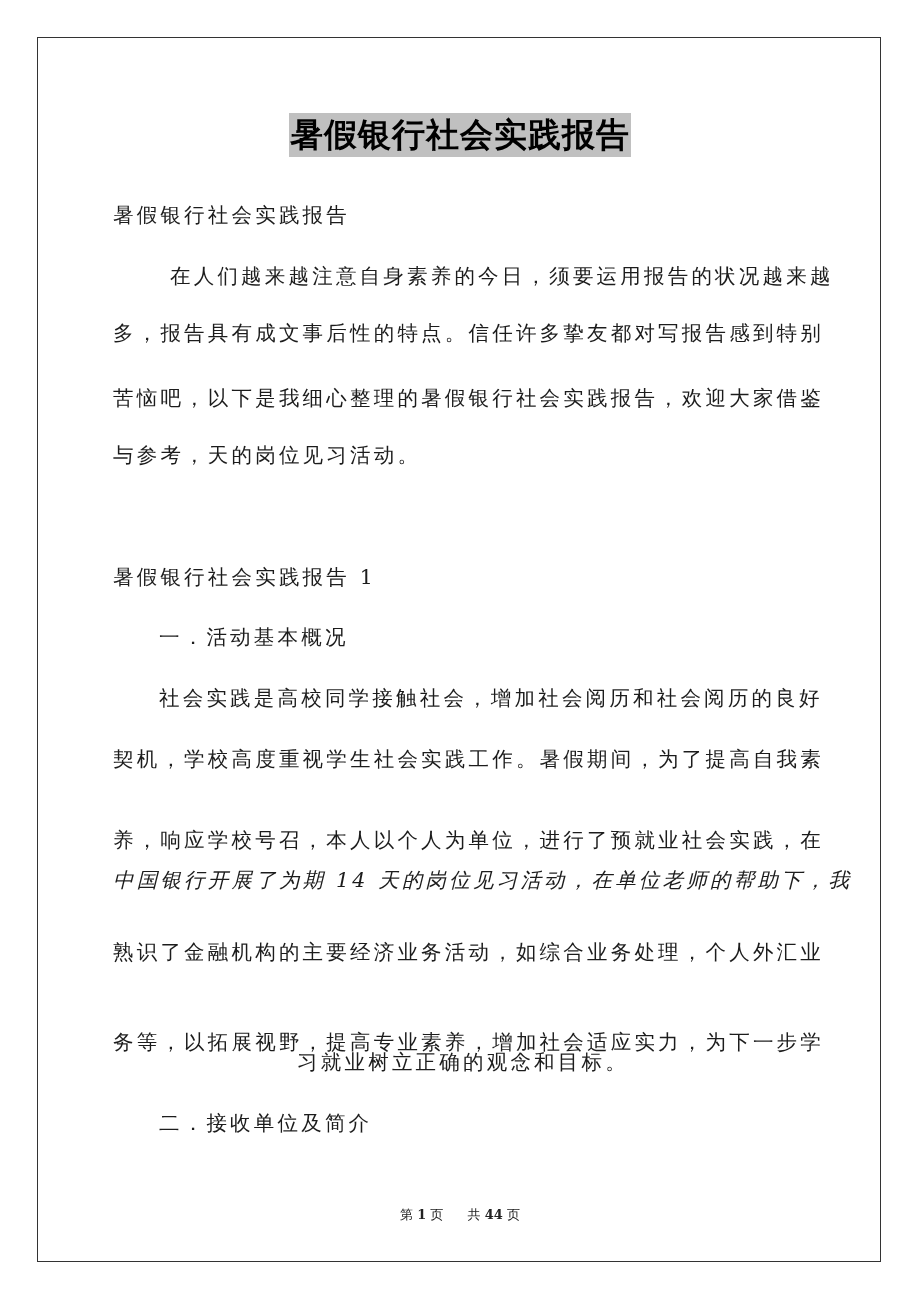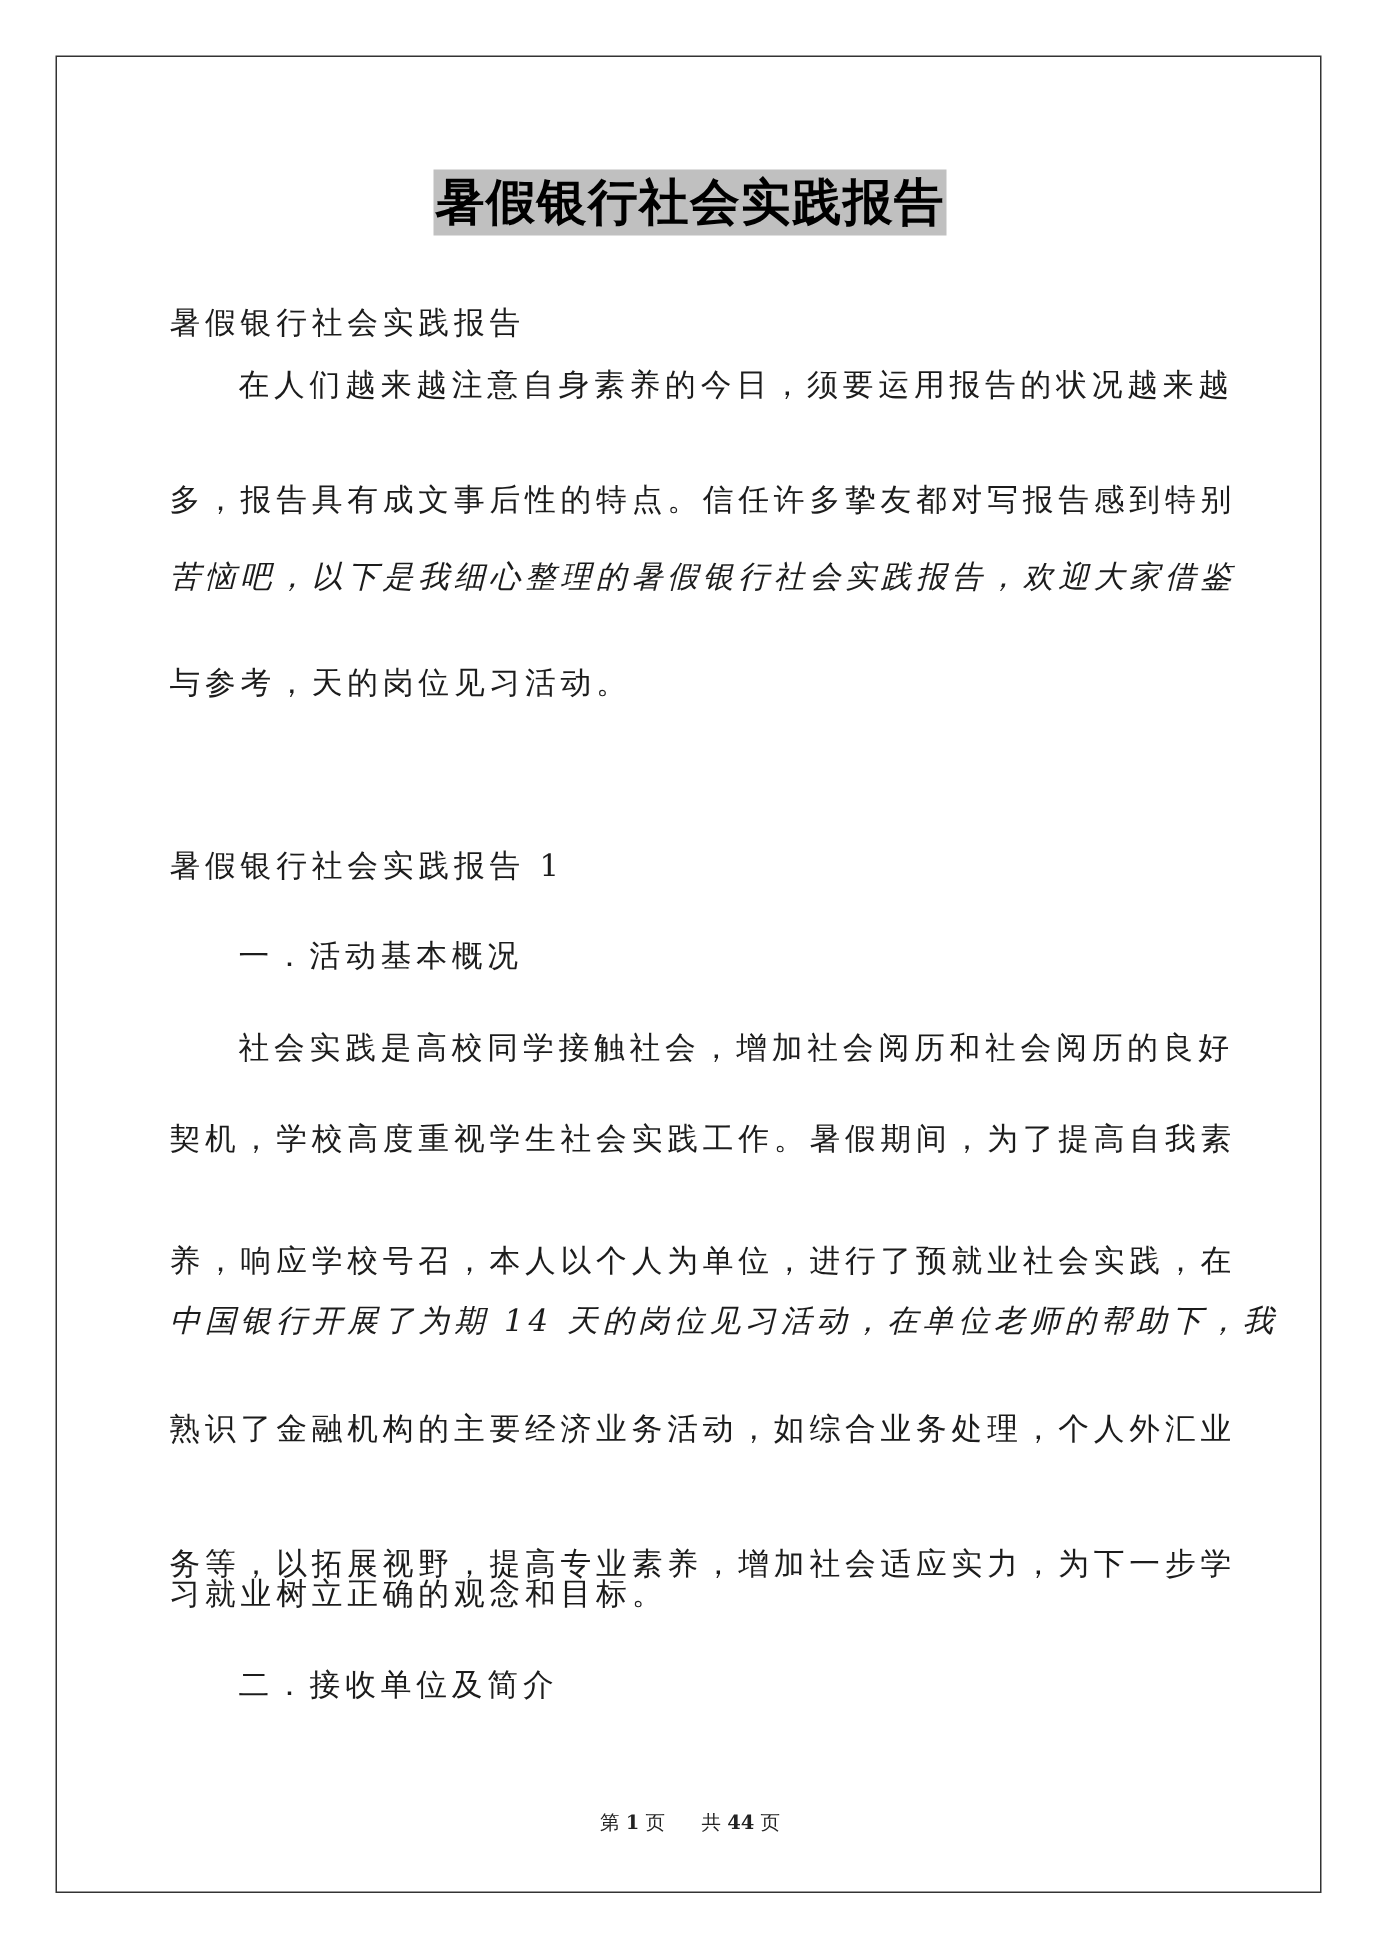--- a/index.html
+++ b/index.html
@@ -78,36 +78,36 @@
 <body>
 
 <div class="page-frame"></div>
 
 <div class="doc-title-wrap">
   <span class="doc-title">暑假银行社会实践报告</span>
 </div>
 
 <div class="line" style="top:203px;">暑假银行社会实践报告</div>
 
-<div class="line indent" style="top:244px;">在人们越来越注意自身素养的今日，须要运用报告的状况越来越</div>
+<div class="line indent" style="top:264px;margin-left:11px;">在人们越来越注意自身素养的今日，须要运用报告的状况越来越</div>
 <div class="line" style="top:321px;">多，报告具有成文事后性的特点。信任许多挚友都对写报告感到特别</div>
-<div class="line" style="top:372px;font-style:italic;">苦恼吧，以下是我细心整理的暑假银行社会实践报告，欢迎大家借鉴</div>
+<div class="line" style="top:386px;">苦恼吧，以下是我细心整理的暑假银行社会实践报告，欢迎大家借鉴</div>
 <div class="line" style="top:443px;">与参考，天的岗位见习活动。</div>
 
 <div class="line" style="top:565px;">暑假银行社会实践报告 1</div>
 
 <div class="line indent" style="top:625px;">一．活动基本概况</div>
 
 <div class="line indent" style="top:686px;">社会实践是高校同学接触社会，增加社会阅历和社会阅历的良好</div>
 <div class="line" style="top:747px;">契机，学校高度重视学生社会实践工作。暑假期间，为了提高自我素</div>
 <div class="line" style="top:828px;">养，响应学校号召，本人以个人为单位，进行了预就业社会实践，在</div>
 <div class="line" style="top:868px;font-style:italic;">中国银行开展了为期 14 天的岗位见习活动，在单位老师的帮助下，我</div>
 <div class="line" style="top:929px;margin-top:11px;">熟识了金融机构的主要经济业务活动，如综合业务处理，个人外汇业</div>
 <div class="line" style="top:990px;margin-top:40px;">务等，以拓展视野，提高专业素养，增加社会适应实力，为下一步学</div>
-<div class="line" style="top:1050px;">习就业树立正确的观念和目标。</div>
+<div class="line" style="top:1050px;text-align:center;">习就业树立正确的观念和目标。</div>
 
 <div class="line indent" style="top:1111px;">二．接收单位及简介</div>
 
 <div class="footer">
   <span>第</span>
   <b>1</b>
   <span>页</span>
   <span class="gap"></span>
   <span>共</span>
   <b>44</b>

